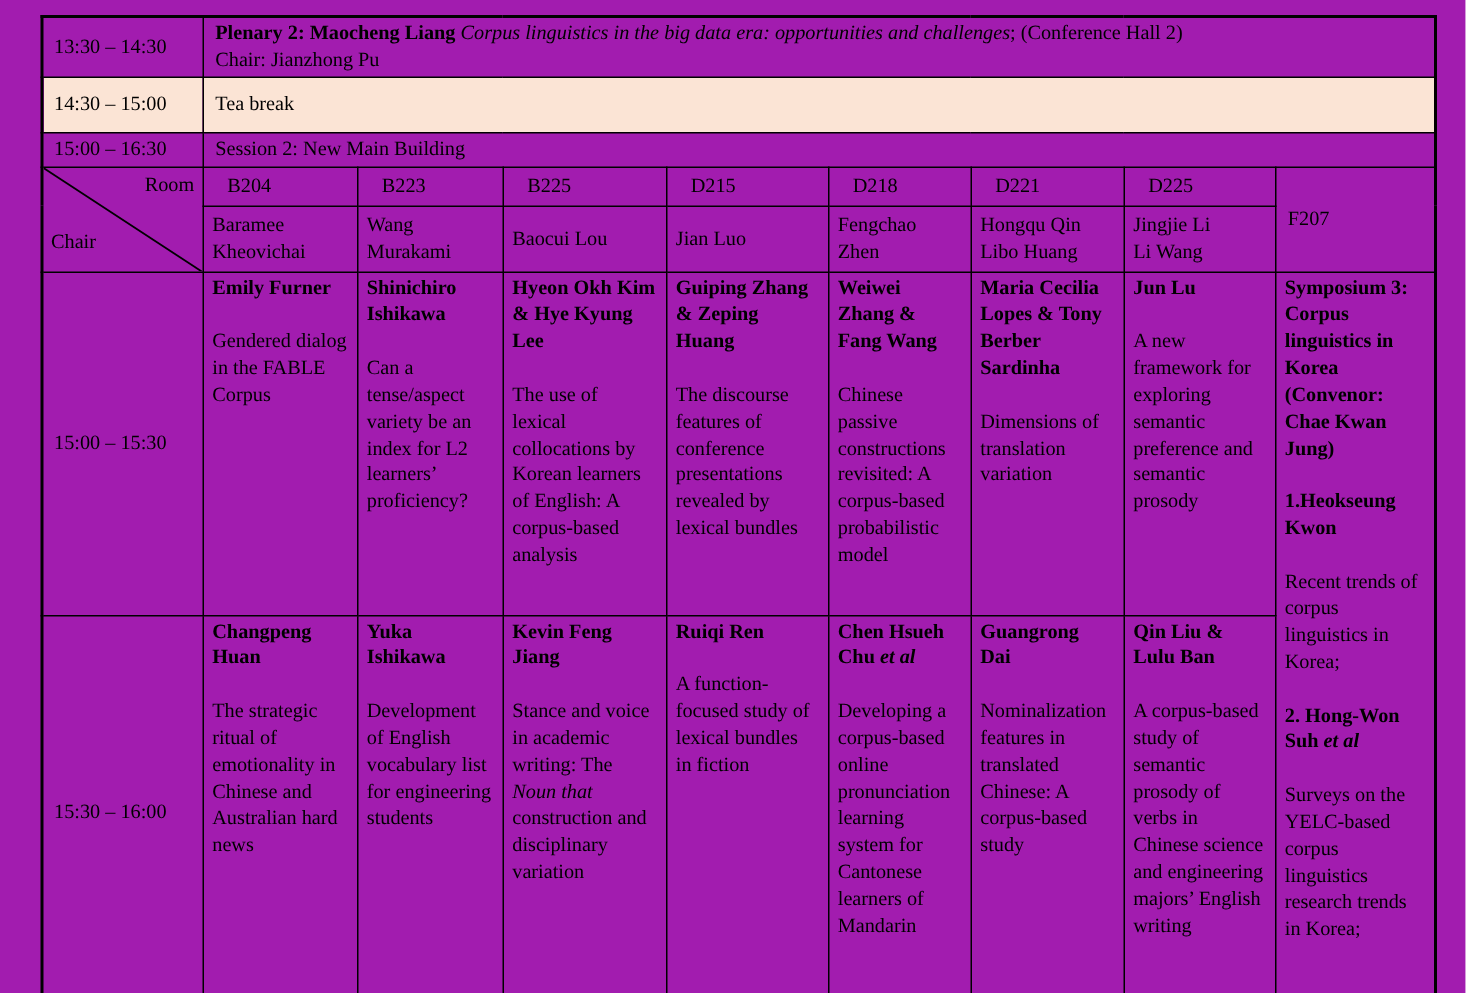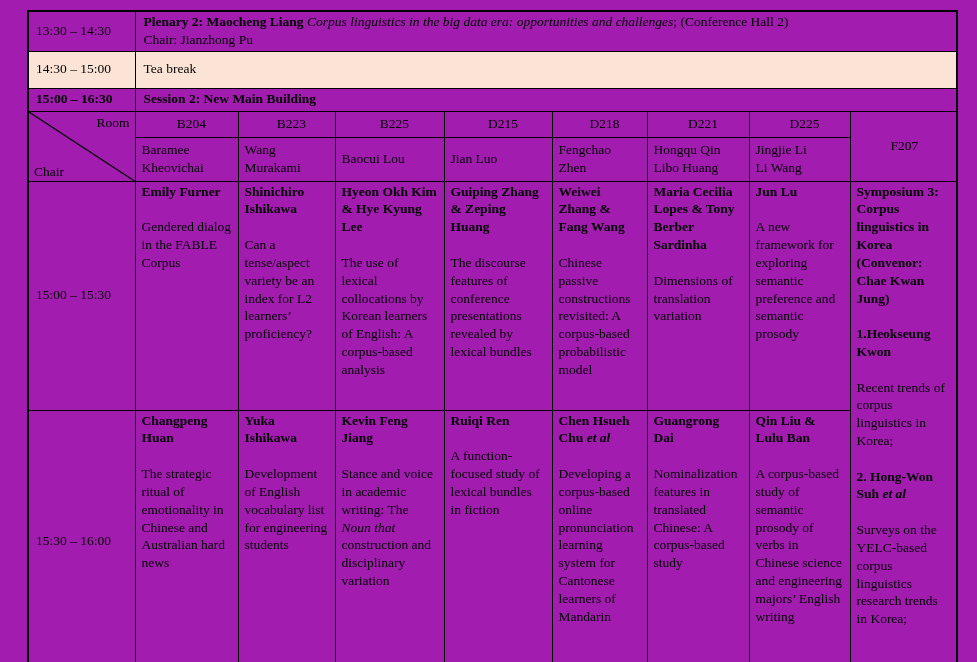--- a/index.html
+++ b/index.html
@@ -6,38 +6,38 @@
   body{width:977px;height:662px;position:relative;font-family:"Liberation Serif","DejaVu Serif",serif;color:#000;}
   .page{position:absolute;left:0;top:0;width:977px;height:662px;background:#a21caf;}
   table.schedule{
     position:absolute;left:27px;top:10px;width:929px;
     border-collapse:collapse;table-layout:fixed;
     border:2px solid #000;
     font-size:13.5px;line-height:1.32;
   }
   td{border:1px solid #000;padding:1px 6px 2px 6px;vertical-align:top;overflow:hidden;}
   td.time{vertical-align:middle;padding-left:7px;white-space:nowrap;}
-  .bold{font-weight:bold;}
+  .bold{font-weight:normal;}
   .b{font-weight:bold;}
   .i{font-style:italic;}
   tr.r-plenary{height:37px;}
   tr.r-tea{height:37px;}
   tr.r-session{height:23px;}
-  tr.r-rooms{height:26px;text-align:center;}
+  tr.r-rooms{height:26px;}
   tr.r-chairs{height:44px;padding-left:24px;}
   tr.r-slot1{height:229px;}
   tr.r-slot2{height:264px;}
   td.banner{vertical-align:middle;padding-left:8px;}
   td.room-code{vertical-align:middle;padding-left:16px;}
   td.chair-cell{vertical-align:middle;white-space:pre-line;}
   td.talk{overflow-wrap:break-word;}
   td.corner{position:relative;padding:0;}
   td.corner svg{position:absolute;left:0;top:0;width:100%;height:100%;}
   .corner-room{position:absolute;top:2px;right:5px;}
-  .corner-chair{position:absolute;bottom:0;left:5px;}
+  .corner-chair{position:absolute;bottom:11px;left:5px;}
   td.sideroom{vertical-align:middle;padding-left:8px;}
 </style>
 </head>
 <body>
 
 <div class="page">
   <table class="schedule">
     <colgroup>
       <col style="width:107px">
         <col style="width:103px">

